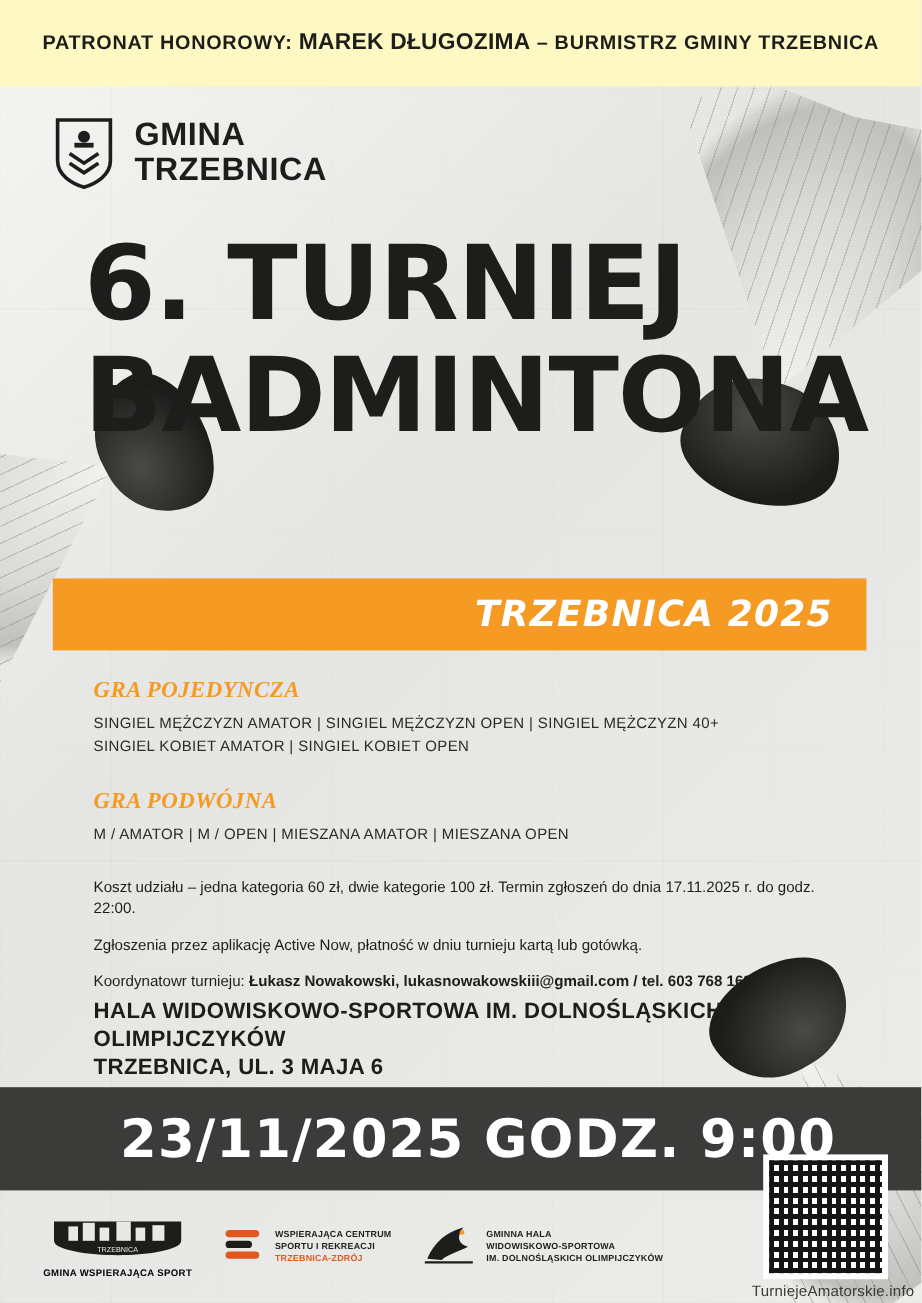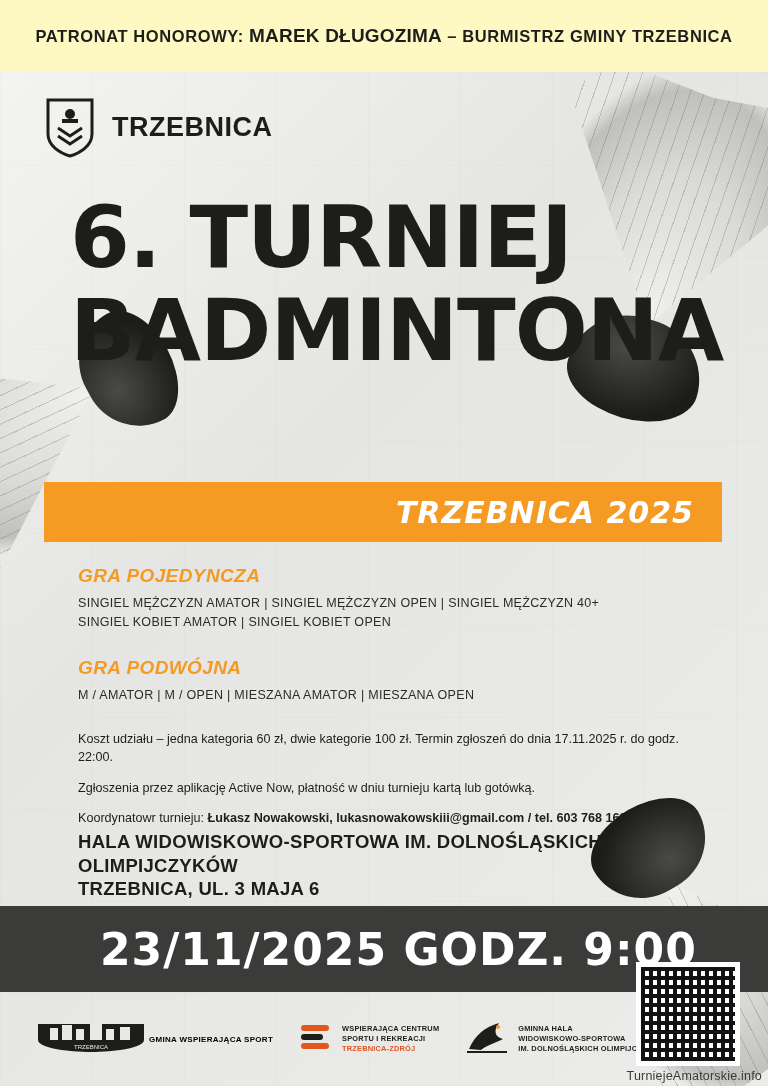--- a/index.html
+++ b/index.html
@@ -101,21 +101,21 @@
     font-size: 30px; font-weight: 900; font-style: italic; color: #ffffff;
     letter-spacing: 1px;
     font-family: "DejaVu Sans", sans-serif;
   }
 
   
   .cats { position: absolute; left: 78px; top: 565px; width: 620px; }
   .cat-title {
     color: #f59a22; font-size: 19px; font-weight: 900; font-style: italic;
     letter-spacing: .4px; text-transform: uppercase; margin-bottom: 7px;
-    font-family: Liberation Sans, sans-serif;
+    font-family: Liberation Serif, serif;
   }
   .cat-line {
     color: #2b2b29; font-size: 12.5px; letter-spacing: .3px; line-height: 1.55;
     text-transform: uppercase;
   }
   .cat-block + .cat-block { margin-top: 24px; }
 
   
   .info { position: absolute; left: 78px; top: 730px; width: 610px; }
   .info p {
@@ -145,21 +145,21 @@
   
   .footer {
     position: absolute; left: 0; right: 0; top: 992px; height: 94px;
     background: transparent;
     display: flex; align-items: center; gap: 26px;
     padding-left: 36px;
   }
   .logo { display: flex; align-items: center; gap: 9px; }
   .logo-caption { font-size: 7.4px; font-weight: 700; color: #1d1d1b; line-height: 1.35; letter-spacing: .2px; }
   .logo-caption .o { color: #e2571e; }
-  .logo1 { flex-direction: row; gap: 3px; align-items: center; }
+  .logo1 { flex-direction: column; gap: 3px; align-items: center; }
   .logo1 .cap { font-size: 8px; font-weight: 700; letter-spacing: .3px; }
 
   .qr {
     position: absolute; right: 28px; top: 962px;
     width: 104px; height: 104px; background: #ffffff; padding: 5px;
   }
   .qr-inner {
     width: 100%; height: 100%;
     background-image:
       repeating-linear-gradient(90deg, #000 0 4px, transparent 4px 8px),
@@ -206,20 +206,21 @@
     <div class="crest">
       <svg viewBox="0 0 52 62" width="52" height="62" aria-hidden="true">
         <path d="M4 4 H48 V38 C48 50 36 57 26 60 C16 57 4 50 4 38 Z" fill="none" stroke="#1d1d1b" stroke-width="3"></path>
         <circle cx="26" cy="18" r="5" fill="#1d1d1b"></circle>
         <rect x="18" y="23" width="16" height="4" fill="#1d1d1b"></rect>
         <path d="M14 32 L26 40 L38 32" fill="none" stroke="#1d1d1b" stroke-width="3"></path>
         <path d="M14 40 L26 48 L38 40" fill="none" stroke="#1d1d1b" stroke-width="3"></path>
       </svg>
     </div>
     <div class="gmina-text">
+      <div>GMINA</div>
       <div>TRZEBNICA</div>
     </div>
   </div>
 
   <div class="headline">
     <div class="h-line1">6. TURNIEJ</div>
     <div class="h-line2">BADMINTONA</div>
   </div>
 
   <div class="subbar">

